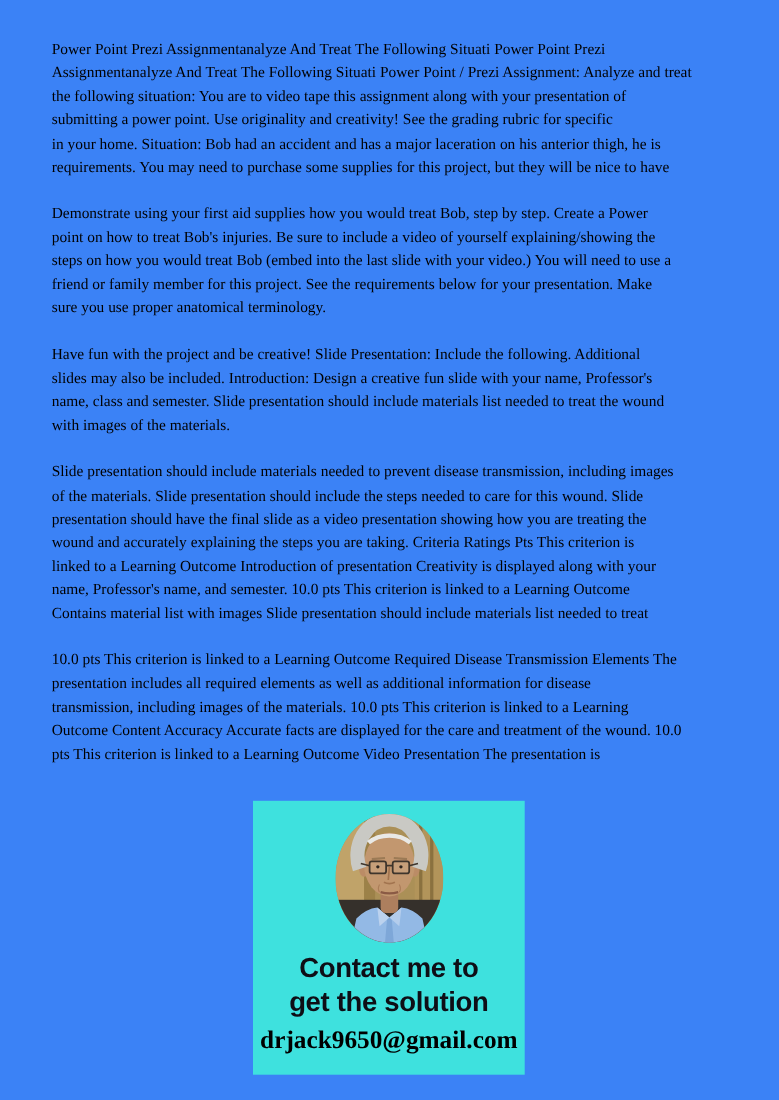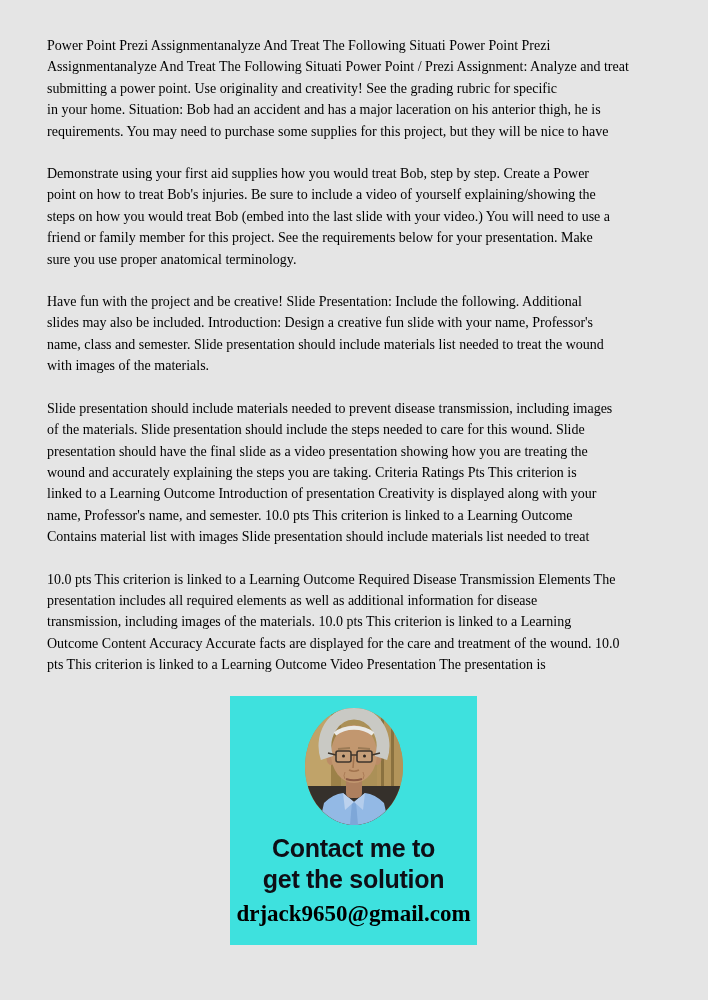--- a/index.html
+++ b/index.html
@@ -1,42 +1,42 @@
 <!DOCTYPE html>
 <html><head>
 <meta charset="utf-8">
 <style>
   * { margin: 0; padding: 0; box-sizing: border-box; }
   html, body { background: #ffffff; }
   .page {
     position: relative;
     width: 708px;
     height: 1000px;
-    background: #e5e5e5;
+    background: #3b82f6;
     overflow: hidden;
     font-family: "Liberation Serif", serif;
   }
   .doc {
     position: absolute;
     left: 47px;
     top: 35px;
     width: 620px;
     color: #000000;
   }
   .para { margin: 0 0 21px 0; }
   .line {
     font-size: 14px;
     line-height: 21.4px;
     white-space: nowrap;
     color: #000000;
   }
   .overlay {
     position: absolute;
     left: 230px;
-    top: 696px;
+    top: 728px;
     width: 247px;
     height: 249px;
     background: #3EE1DE;
     text-align: center;
     z-index: 5;
   }
   .portrait {
     display: block;
     margin: 12px auto 0 auto;
     width: 98px;
@@ -62,20 +62,21 @@
 </style>
 </head>
 <body>
 
 <div class="page">
 
   <div class="doc" id="doc-text">
       <div class="para">
         <div class="line">Power Point Prezi Assignmentanalyze And Treat The Following Situati Power Point Prezi</div>
         <div class="line">Assignmentanalyze And Treat The Following Situati Power Point / Prezi Assignment: Analyze and treat</div>
+        <div class="line">the following situation: You are to video tape this assignment along with your presentation of</div>
         <div class="line">submitting a power point. Use originality and creativity! See the grading rubric for specific</div>
         <div class="line">in your home. Situation: Bob had an accident and has a major laceration on his anterior thigh, he is</div>
         <div class="line">requirements. You may need to purchase some supplies for this project, but they will be nice to have</div>
       </div>
       <div class="para">
         <div class="line">Demonstrate using your first aid supplies how you would treat Bob, step by step. Create a Power</div>
         <div class="line">point on how to treat Bob's injuries. Be sure to include a video of yourself explaining/showing the</div>
         <div class="line">steps on how you would treat Bob (embed into the last slide with your video.) You will need to use a</div>
         <div class="line">friend or family member for this project. See the requirements below for your presentation. Make</div>
         <div class="line">sure you use proper anatomical terminology.</div>

